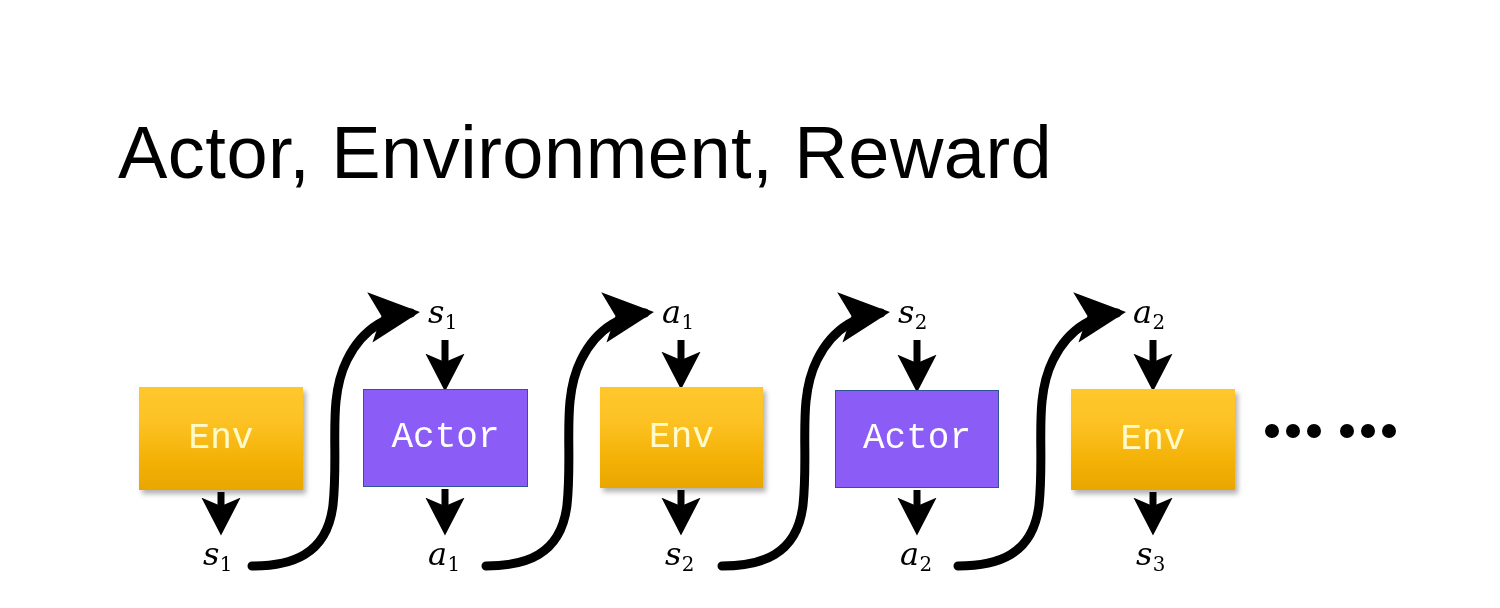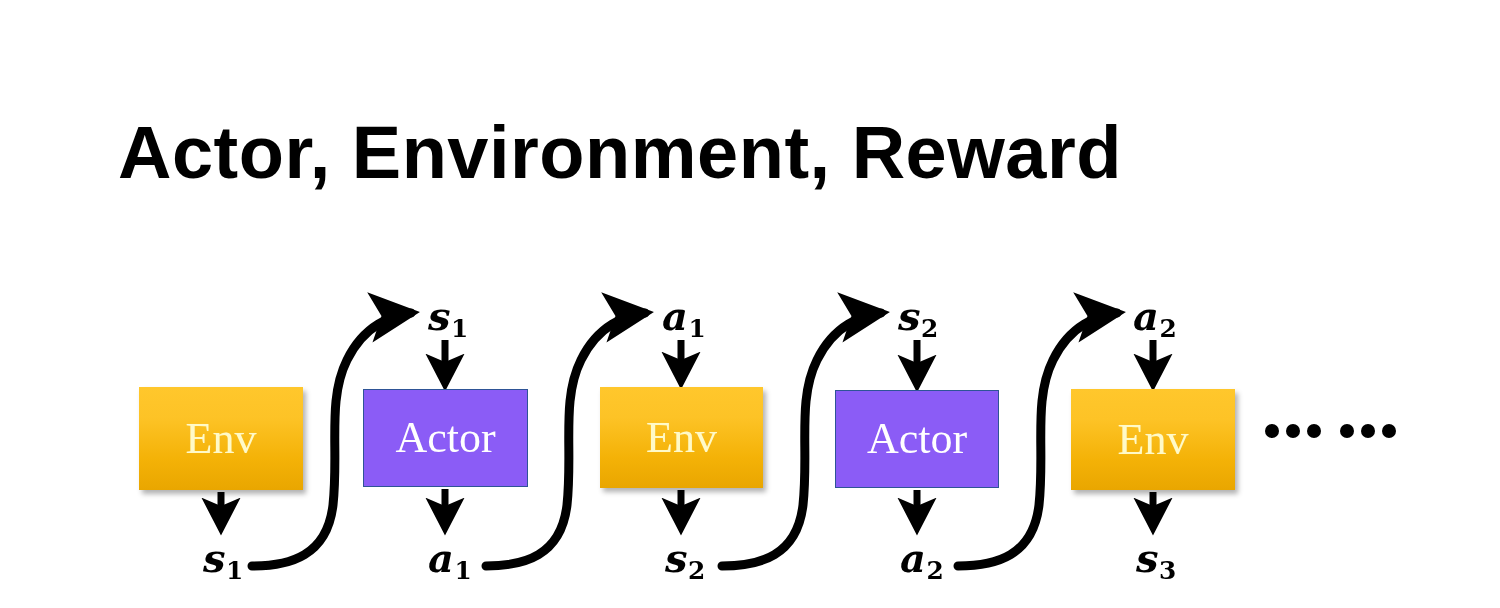--- a/index.html
+++ b/index.html
@@ -16,21 +16,21 @@
     font-family: "Liberation Sans", sans-serif;
   }
 
   
   #slide-title {
     position: absolute;
     left: 118px;
     top: 112px;
     font-family: "Liberation Sans", sans-serif;
     font-size: 74px;
-    font-weight: 700;
+    font-weight: 400;
     letter-spacing: 0.5px;
     color: #000000;
     white-space: nowrap;
     line-height: 1.1;
   }
 
   
   #diagram {
     position: absolute;
     left: 0;
@@ -47,23 +47,23 @@
     pointer-events: none;
   }
 
   
   .node {
     position: absolute;
     box-sizing: border-box;
     display: flex;
     align-items: center;
     justify-content: center;
-    font-family: Liberation Serif, serif;
+    font-family: Liberation Mono, monospace;
     font-weight: 400;
-    font-size: 44px;
+    font-size: 36px;
     line-height: 1;
     user-select: none;
   }
   .node.env {
     background: linear-gradient(to bottom, #FFC72C 0%, #FDC326 30%, #F4B207 70%, #E9A600 100%);
     color: #FFFAC8;
     border: none;
     box-shadow: 3px 4px 5px rgba(0,0,0,0.30);
     text-shadow: 0 0 1px rgba(255,255,255,0.25);
   }
@@ -72,26 +72,25 @@
     color: #FFFFFF;
     border: 1.5px solid #2E5496;
     box-shadow: none;
   }
 
   
   .mathlabel {
     position: absolute;
     font-family: "DejaVu Serif", "Liberation Serif", serif;
     font-style: italic;
-    font-size: 40px;
+    font-size: 32px;
     color: #000000;
     white-space: nowrap;
     line-height: 1;
     user-select: none;
-    font-weight: bold;
   }
   .mathlabel sub {
     font-size: 0.62em;
     font-style: normal;
     vertical-align: baseline;
     position: relative;
     top: 0.30em;
     left: 0.02em;
   }
 

